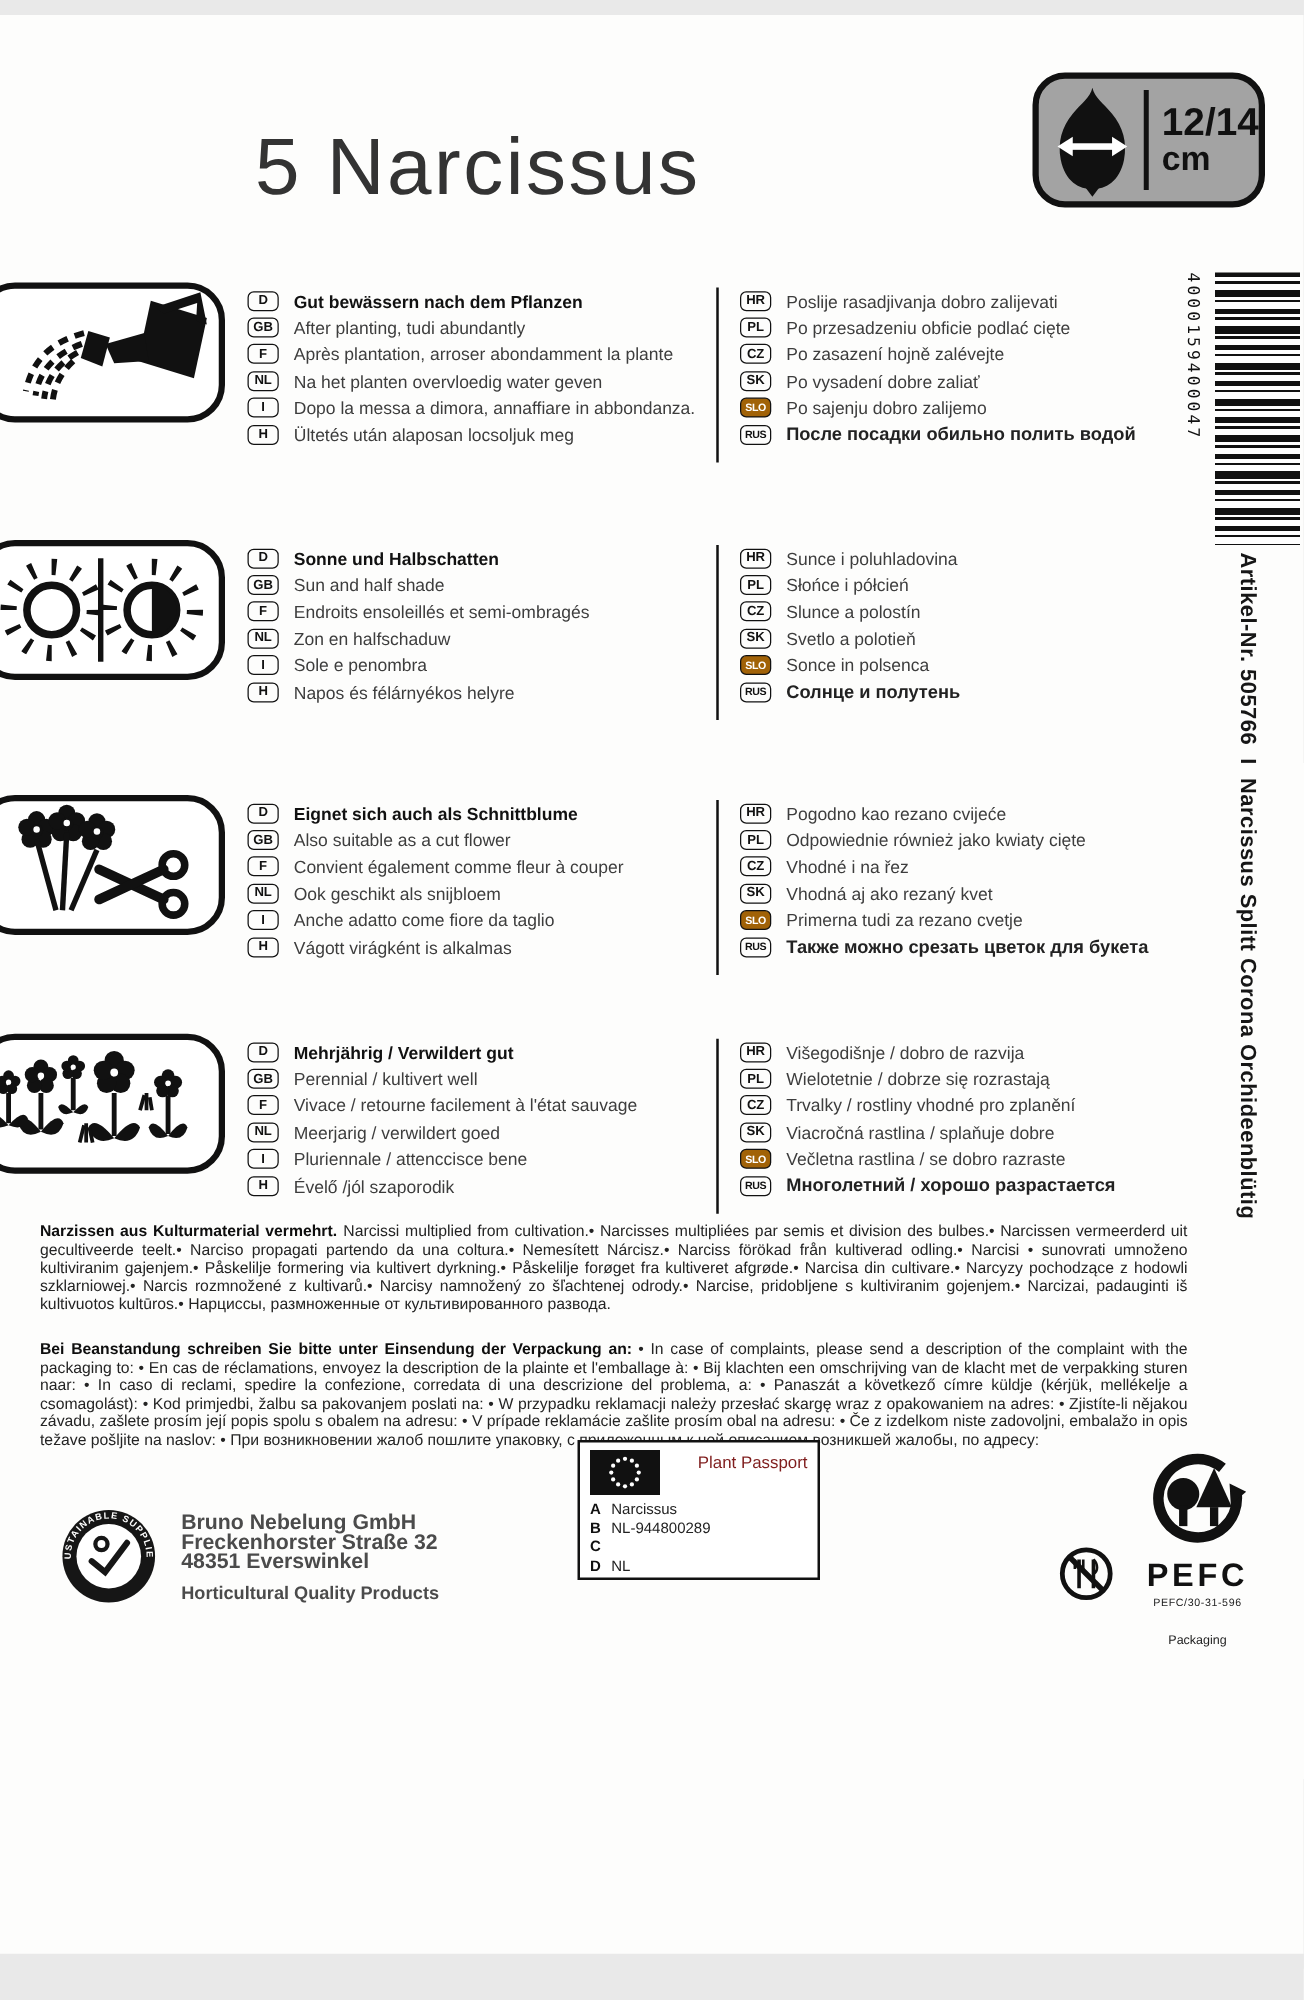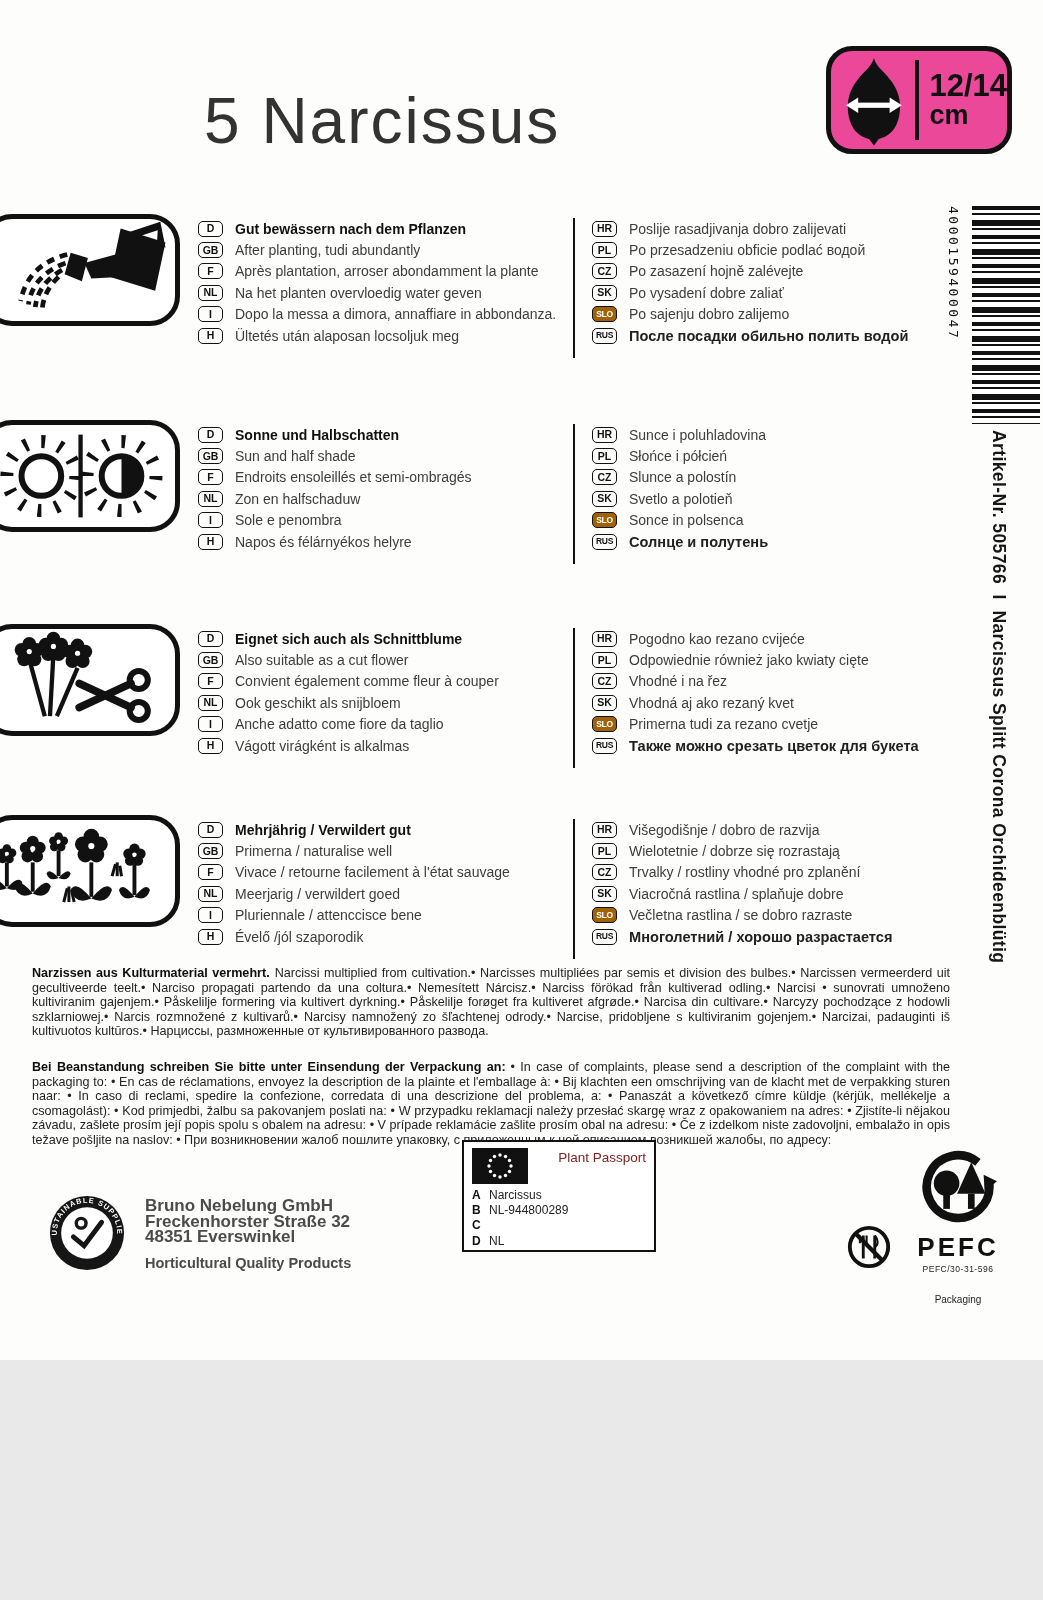--- a/index.html
+++ b/index.html
@@ -1,31 +1,31 @@
 <!DOCTYPE html>
 <html><head>
 <meta charset="utf-8">
 <style>
   * { margin:0; padding:0; box-sizing:border-box; }
   html,body { background:#e9e9e9; }
   .page {
-    position:relative; width:1043px; height:1360px; margin:0 auto;
+    position:relative; width:1043px; height:1551px; margin:12px auto;
     background:#fdfdfc; overflow:hidden; color:#1a1a1a;
     font-family:"Liberation Sans", sans-serif;
   }
   
   .title {
     position:absolute; left:204px; top:84px;
     font-size:64px; font-weight:400; letter-spacing:2px; color:#333;
   }
   
   .size-badge {
     position:absolute; left:826px; top:46px; width:186px; height:108px;
     border:5px solid #111; border-radius:26px;
-    display:flex; align-items:center; background:#ec4899;
+    display:flex; align-items:center; background:#a3a3a3;
   }
   .size-badge svg { margin-left:8px; }
   .size-divider { width:5px; height:80px; background:#111; margin:0 10px 0 6px; }
   .size-text { font-weight:700; font-size:31px; line-height:1.02; color:#111; }
   .size-text .unit { font-size:27px; }
   
   .barcode-digits {
     position:absolute; left:946px; top:206px; height:218px;
     writing-mode:vertical-rl; font-family:"DejaVu Sans Mono", monospace;
     font-size:13px; letter-spacing:2.5px; color:#111;
@@ -173,21 +173,21 @@
         </div>
       </div>
     <div class="col-divider"></div>
     <div class="lang-col col-right">
         <div class="lang-line">
           <span class="lang-badge">HR</span>
           <span class="lang-text">Poslije rasadjivanja dobro zalijevati</span>
         </div>
         <div class="lang-line">
           <span class="lang-badge">PL</span>
-          <span class="lang-text">Po przesadzeniu obficie podlać водой</span>
+          <span class="lang-text">Po przesadzeniu obficie podlać cięte</span>
         </div>
         <div class="lang-line">
           <span class="lang-badge">CZ</span>
           <span class="lang-text">Po zasazení hojně zalévejte</span>
         </div>
         <div class="lang-line">
           <span class="lang-badge">SK</span>
           <span class="lang-text">Po vysadení dobre zaliať</span>
         </div>
         <div class="lang-line">
@@ -445,21 +445,21 @@
         </g>
       </svg>
     </div>
     <div class="lang-col col-left">
         <div class="lang-line">
           <span class="lang-badge">D</span>
           <span class="lang-text bold">Mehrjährig / Verwildert gut</span>
         </div>
         <div class="lang-line">
           <span class="lang-badge">GB</span>
-          <span class="lang-text">Primerna / naturalise well</span>
+          <span class="lang-text">Perennial / kultivert well</span>
         </div>
         <div class="lang-line">
           <span class="lang-badge">F</span>
           <span class="lang-text">Vivace / retourne facilement à l'état sauvage</span>
         </div>
         <div class="lang-line">
           <span class="lang-badge">NL</span>
           <span class="lang-text">Meerjarig / verwildert goed</span>
         </div>
         <div class="lang-line">

